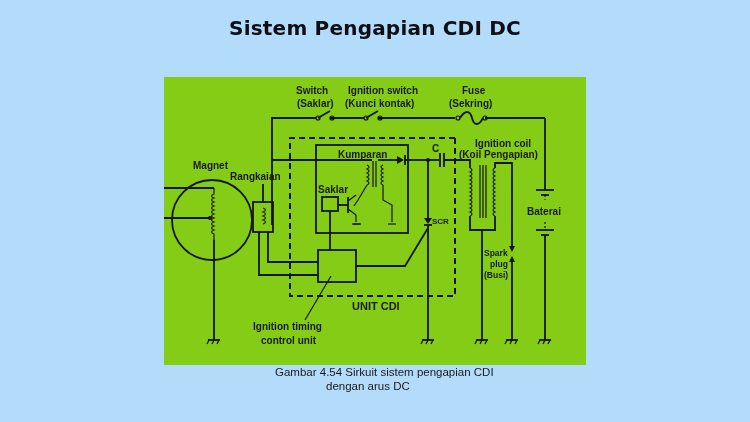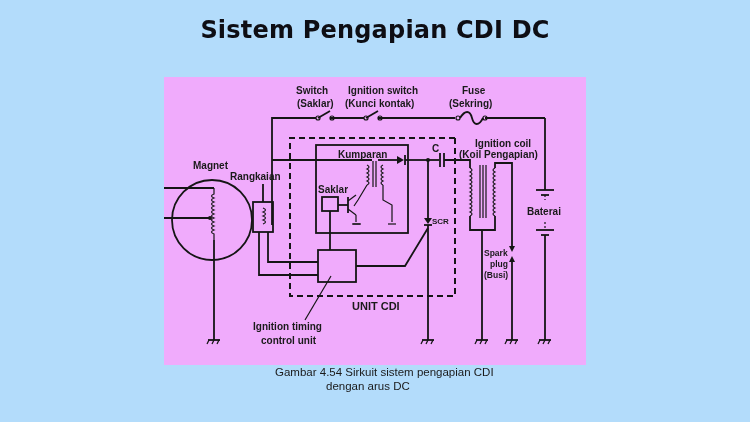--- a/index.html
+++ b/index.html
@@ -1,18 +1,18 @@
 <!DOCTYPE html>
 <html><head>
 <meta charset="utf-8">
 <style>
   html, body { margin:0; padding:0; }
   body { width:750px; height:422px; background:#b3dcfb; position:relative; overflow:hidden; font-family:"Liberation Sans", sans-serif; }
-  #title { position:absolute; left:0; top:16px; width:750px; text-align:center; font-family:"DejaVu Sans", sans-serif; font-weight:bold; font-size:24px; color:#0e0e14; letter-spacing:0.2px; }
-  #panel { position:absolute; left:164px; top:77px; width:422px; height:288px; background:#f0abfc;text-align:center; }
+  #title { position:absolute; left:0; top:16px; width:750px; text-align:center; font-family:"DejaVu Sans", sans-serif; font-weight:bold; font-size:20px; color:#0e0e14; letter-spacing:0.2px; }
+  #panel { position:absolute; left:164px; top:77px; width:422px; height:288px; background:#84cc16;text-align:center; }
   svg { position:absolute; left:0; top:0; }
   .lbl { font-family:"Liberation Sans", sans-serif; font-weight:bold; font-size:10px; fill:#1a1a1a; }
   .cap { font-family:"Liberation Sans", sans-serif; font-size:11.5px; fill:#1a1a1a; }
   .w { stroke:#151515; stroke-width:1.8; fill:none; }
   .t { stroke:#151515; stroke-width:1.2; fill:none; }
   .d { stroke:#151515; stroke-width:2; fill:none; stroke-dasharray:6 4; }
 </style>
 </head>
 <body>
 

